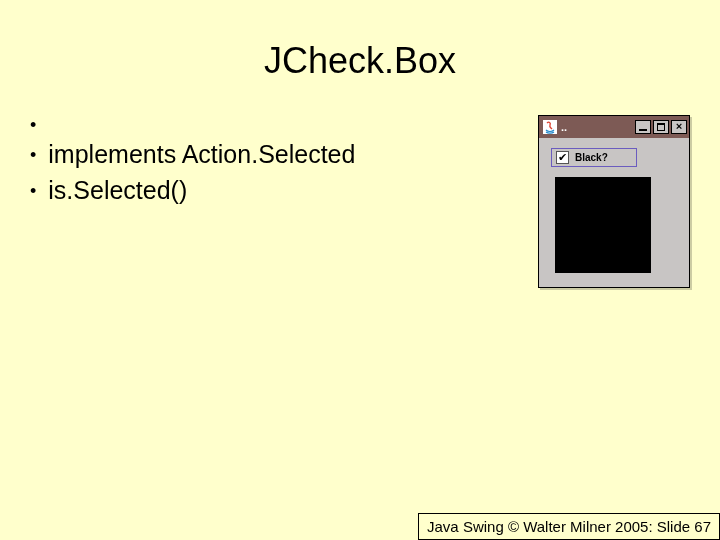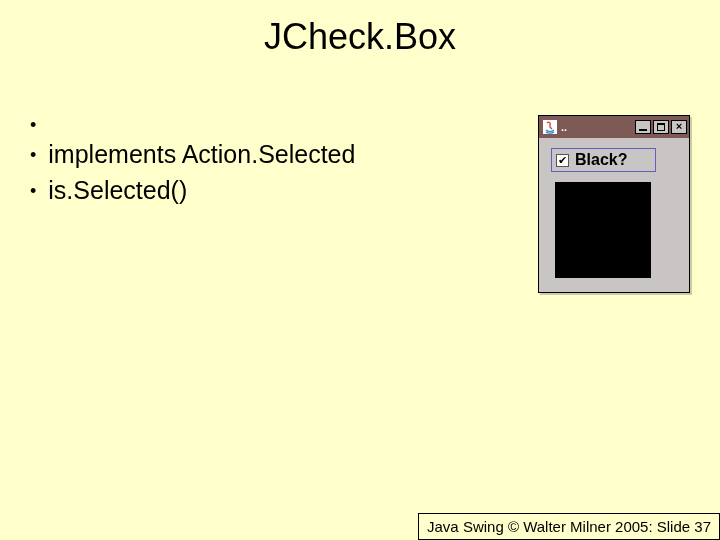--- a/index.html
+++ b/index.html
@@ -7,21 +7,21 @@
   body {
     background: #ffffcc;
     font-family: Arial, Helvetica, sans-serif;
     position: relative;
   }
   .title {
     text-align: center;
     font-size: 36px;
     font-weight: 400;
     color: #000;
-    padding-top: 16px;
+    padding-top: 40px;
     font-family: Arial, Helvetica, sans-serif;
   }
   .bullets {
     position: absolute;
     left: 30px;
     top: 118px;
     font-size: 25px;
     color: #000;
     line-height: 1.35;
   }
@@ -121,21 +121,21 @@
     align-items: center;
     justify-content: center;
     cursor: pointer;
   }
   .checkbox-box .tick {
     font-size: 11px;
     line-height: 1;
     color: #000;
   }
   .checkbox-label {
-    font-size: 16px;
+    font-size: 10px;
     font-weight: bold;
     font-family: "Dialog", Arial, sans-serif;
   }
   .black-panel {
     width: 96px;
     height: 96px;
     background: #000;
     margin-left: 6px;
   }
   .footer {
@@ -197,13 +197,13 @@
     <div class="checkbox-row">
       <span class="checkbox-box">
         <span class="tick">✔</span>
       </span>
       <span class="checkbox-label">Black?</span>
     </div>
     <div class="black-panel"></div>
   </div>
 </div>
 
-<div class="footer">Java Swing © Walter Milner 2005: Slide 37</div>
+<div class="footer">Java Swing © Walter Milner 2005: Slide 67</div>
 
 </body></html>

